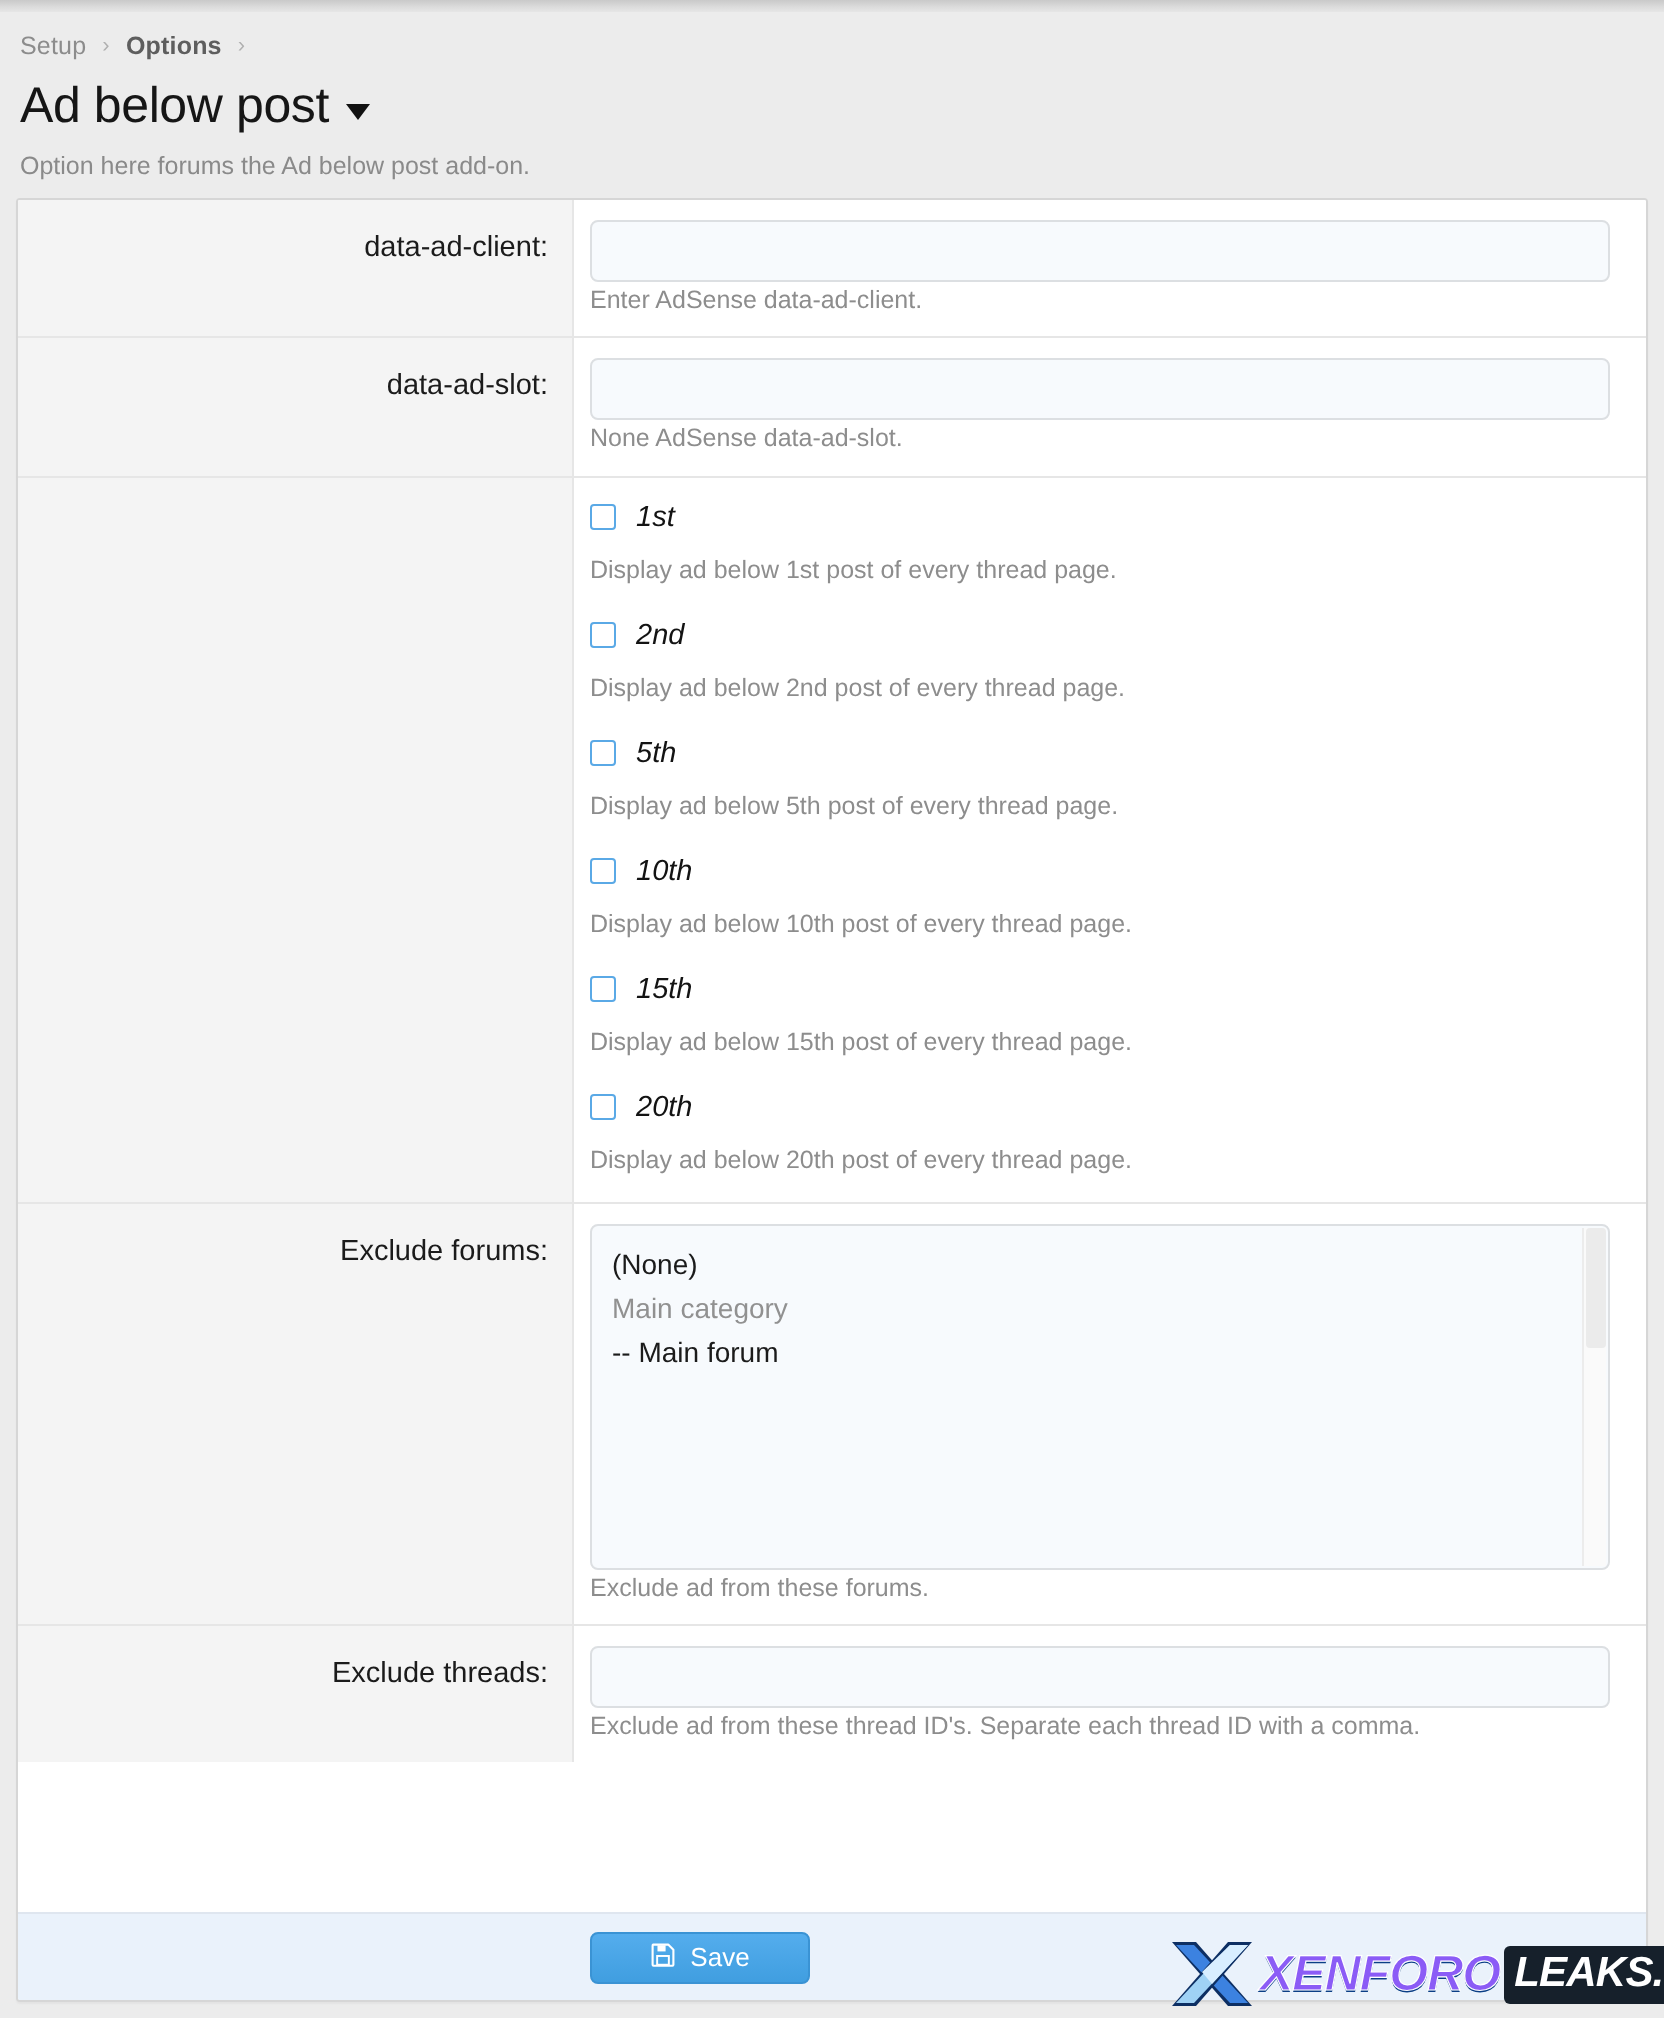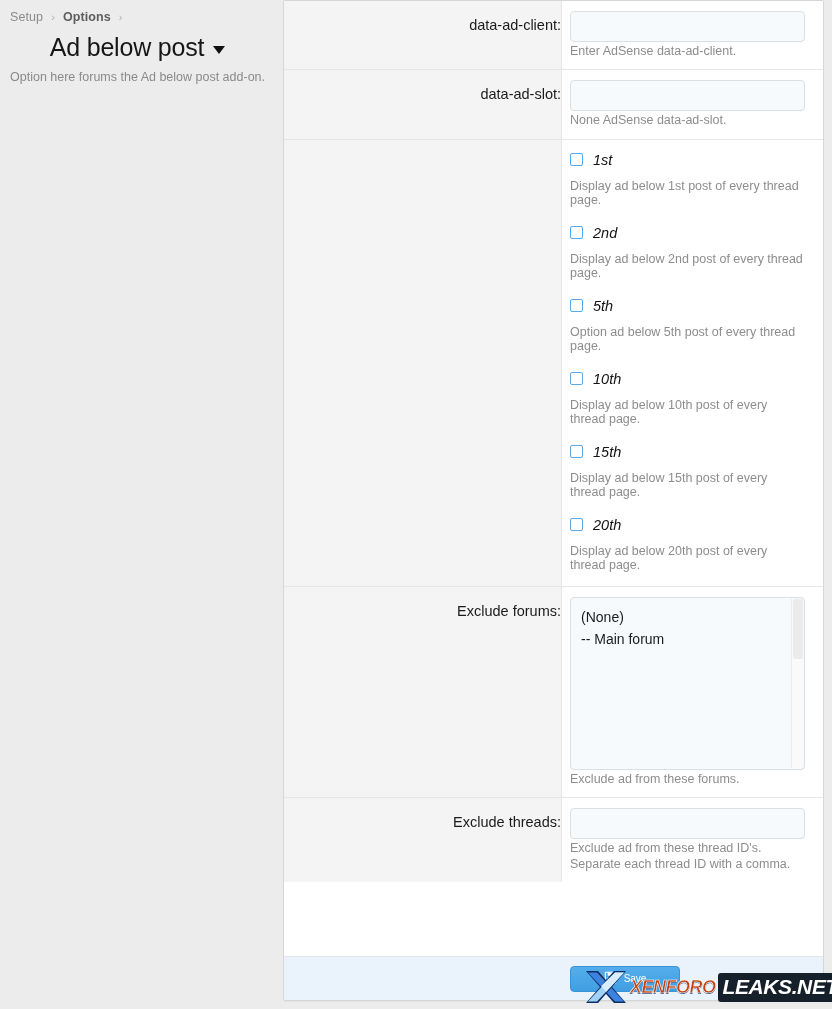--- a/index.html
+++ b/index.html
@@ -11,21 +11,21 @@
     background: #e8e8e8;
     overflow: hidden;
   }
 
   .page {
     position: relative;
     width: 832px;
     height: 1009px;
     background: #ececec;
     display: flex;
-    flex-direction: row;
+    flex-direction: column;
   }
 
   
   .top-strip {
     height: 6px;
     background: linear-gradient(to bottom, #c9c9c9 0%, #dcdcdc 60%, #e6e6e6 100%);
     flex: 0 0 auto;
   }
 
   
@@ -49,21 +49,20 @@
     margin: 0 8px;
     color: #b0b0b0;
     font-size: 11px;
   }
 
   .page-title-row {
     display: flex;
     align-items: center;
     margin-top: 4px;
     height: 30px;
-    justify-content: center;
   }
   .page-title {
     font-size: 25px;
     color: #161616;
     font-weight: normal;
     letter-spacing: -0.2px;
   }
   .caret-down {
     width: 0; height: 0;
     border-left: 6.5px solid transparent;
@@ -106,21 +105,21 @@
     background: #ffffff;
   }
   .row.no-border { border-bottom: none; }
 
   .row-label {
     width: 278px;
     flex: 0 0 278px;
     background: #f4f4f4;
     border-right: 1px solid #e6e6e6;
     text-align: right;
-    padding: 16px 0 10px 10px;
+    padding: 16px 12px 10px 10px;
     font-size: 14.5px;
     color: #1b1b1b;
   }
   .row-label.empty { padding: 0; }
 
   .row-content {
     flex: 1 1 auto;
     padding: 10px 18px 10px 8px;
     background: #fff;
   }
@@ -231,21 +230,21 @@
     gap: 7px;
     height: 26px;
     min-width: 110px;
     padding: 0 16px;
     margin-left: 8px;
     background: linear-gradient(to bottom, #54aded 0%, #409ee0 100%);
     border: 1px solid #3a93d4;
     border-radius: 4px;
     color: #ffffff;
     font-family: "Liberation Sans", sans-serif;
-    font-size: 10px;
+    font-size: 13px;
     cursor: pointer;
   }
   .save-icon { display: block; }
 
   
   .watermark {
     position: absolute;
     right: 0;
     bottom: 0;
     width: 250px;
@@ -262,23 +261,23 @@
   }
   .wm-text {
     display: flex;
     align-items: center;
     height: 30px;
   }
   .wm-xenforo {
     font-family: "Liberation Sans", sans-serif;
     font-weight: bold;
     font-style: italic;
-    font-size: 18px;
+    font-size: 25px;
     letter-spacing: -0.5px;
-    color: #c2410c;
+    color: #8b5cf6;
     -webkit-text-stroke: 0.6px #ffffff;
     text-shadow: 0 1px 0 #0b3f86;
   }
   .wm-leaks {
     font-family: "Liberation Sans", sans-serif;
     font-weight: bold;
     font-style: italic;
     font-size: 21px;
     letter-spacing: -0.4px;
     color: #ffffff;
@@ -350,21 +349,21 @@
               <span class="check-label">2nd</span>
             </div>
             <div class="check-hint">Display ad below 2nd post of every thread page.</div>
           </div>
 
           <div class="check-item">
             <div class="check-line">
               <span class="check-box"></span>
               <span class="check-label">5th</span>
             </div>
-            <div class="check-hint">Option ad below 5th post of every thread page.</div>
+            <div class="check-hint">Display ad below 5th post of every thread page.</div>
           </div>
 
           <div class="check-item">
             <div class="check-line">
               <span class="check-box"></span>
               <span class="check-label">10th</span>
             </div>
             <div class="check-hint">Display ad below 10th post of every thread page.</div>
           </div>
 
@@ -386,20 +385,21 @@
 
         </div>
       </div>
 
       <div class="row">
         <div class="row-label">Exclude forums:</div>
         <div class="row-content">
           <div class="listbox">
             <div class="listbox-inner">
               <div class="list-option">(None)</div>
+              <div class="list-option group-label">Main category</div>
               <div class="list-option">-- Main forum</div>
             </div>
             <div class="list-scrollbar">
               <div class="list-scroll-thumb"></div>
             </div>
           </div>
           <div class="hint">Exclude ad from these forums.</div>
         </div>
       </div>
 

